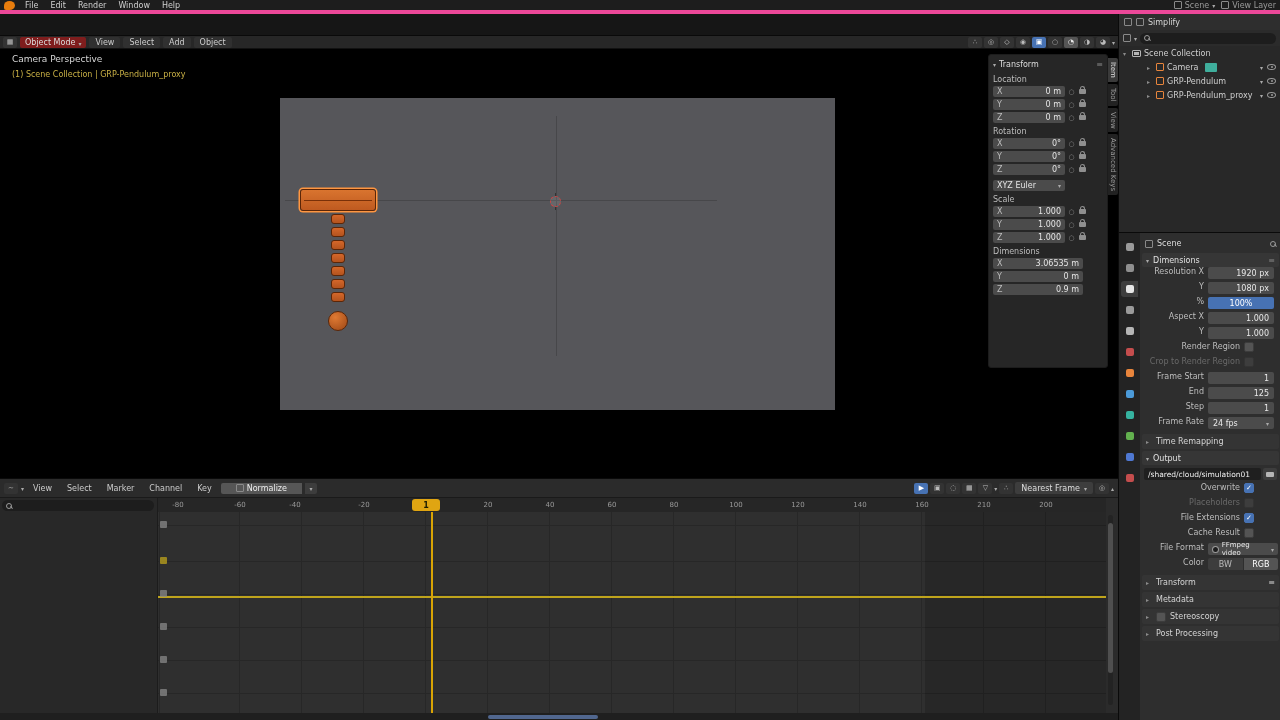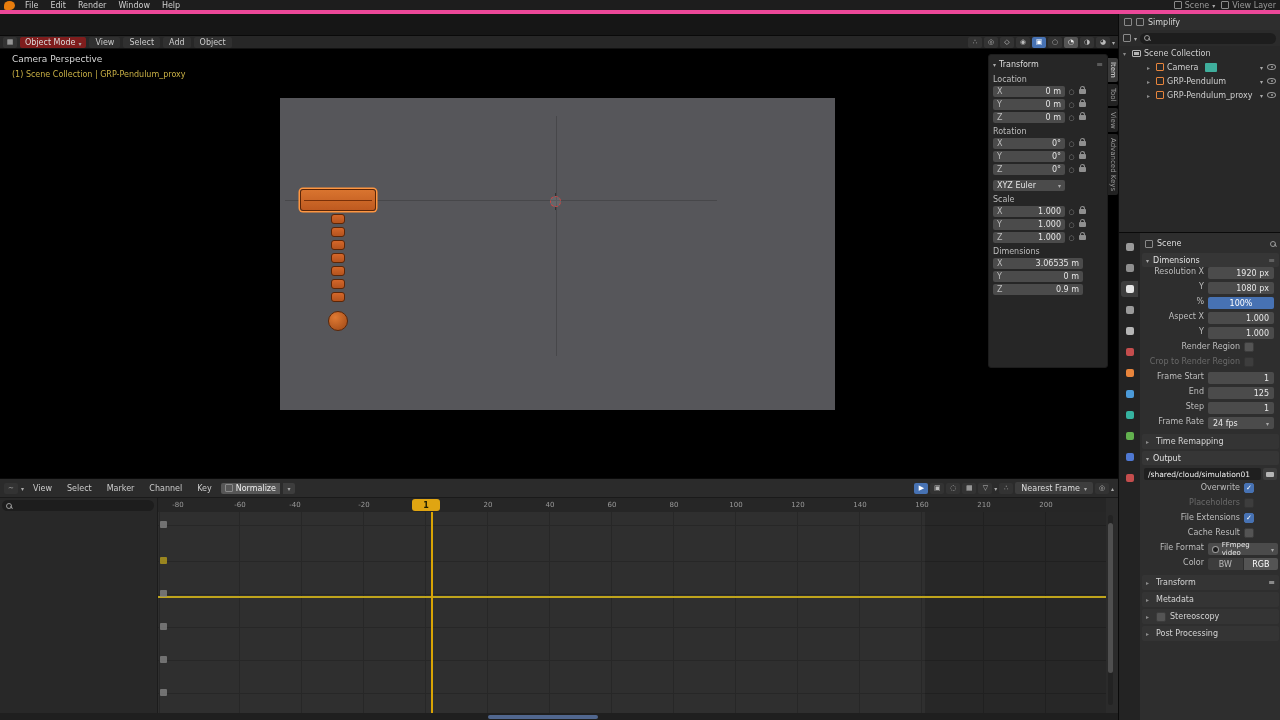--- a/index.html
+++ b/index.html
@@ -127,21 +127,21 @@
   .segbtn:last-child{border-radius:0 2px 2px 0;margin-left:1px}
   .segbtn.active{background:#545454;color:#fff}
   .cpanel{display:flex;align-items:center;gap:4px;height:15px;background:#343434;border-radius:2px;
     padding:0 4px;color:#d5d5d5;margin-top:2px}
   
   #graph{position:absolute;left:0;top:478px;width:1118px;height:242px;background:#2b2b2b;border-top:1px solid #0a0a0a}
   .ge-header{position:absolute;left:0;top:0;width:100%;height:19px;background:#2b2b2b;
     display:flex;align-items:center;gap:3px;padding:0 4px;border-bottom:1px solid #1a1a1a}
   .ge-menu{padding:1px 6px;color:#ccc}
   .norm-btn{display:flex;align-items:center;gap:3px;background:#565656;border-radius:2px 0 0 2px;
-    padding:1px 4px;color:#eee}
+    padding:1px 15px;color:#eee}
   .norm-drop{width:12px;height:11px;background:#3d3d3d;border-radius:0 2px 2px 0;display:flex;
     align-items:center;justify-content:center;color:#aaa;font-size:6px}
   .ge-right{margin-left:auto;display:flex;align-items:center;gap:2px}
   .snap-drop{display:flex;align-items:center;gap:4px;background:#3d3d3d;border-radius:2px;height:12px;
     padding:0 6px;color:#ddd}
   .ge-channels{position:absolute;left:0;top:19px;width:158px;height:215px;background:#282828;border-right:1px solid #1c1c1c}
   .ge-search{position:absolute;left:2px;top:2px;width:152px;height:11px;background:#1d1d1d;border-radius:6px;
     display:flex;align-items:center;gap:3px;padding:0 4px}
   .ge-ruler{position:absolute;left:158px;top:19px;width:948px;height:14px;background:#262626;color:#9a9a9a;font-size:7px}
   .rlabel{position:absolute;top:3px;width:62px;text-align:center}

